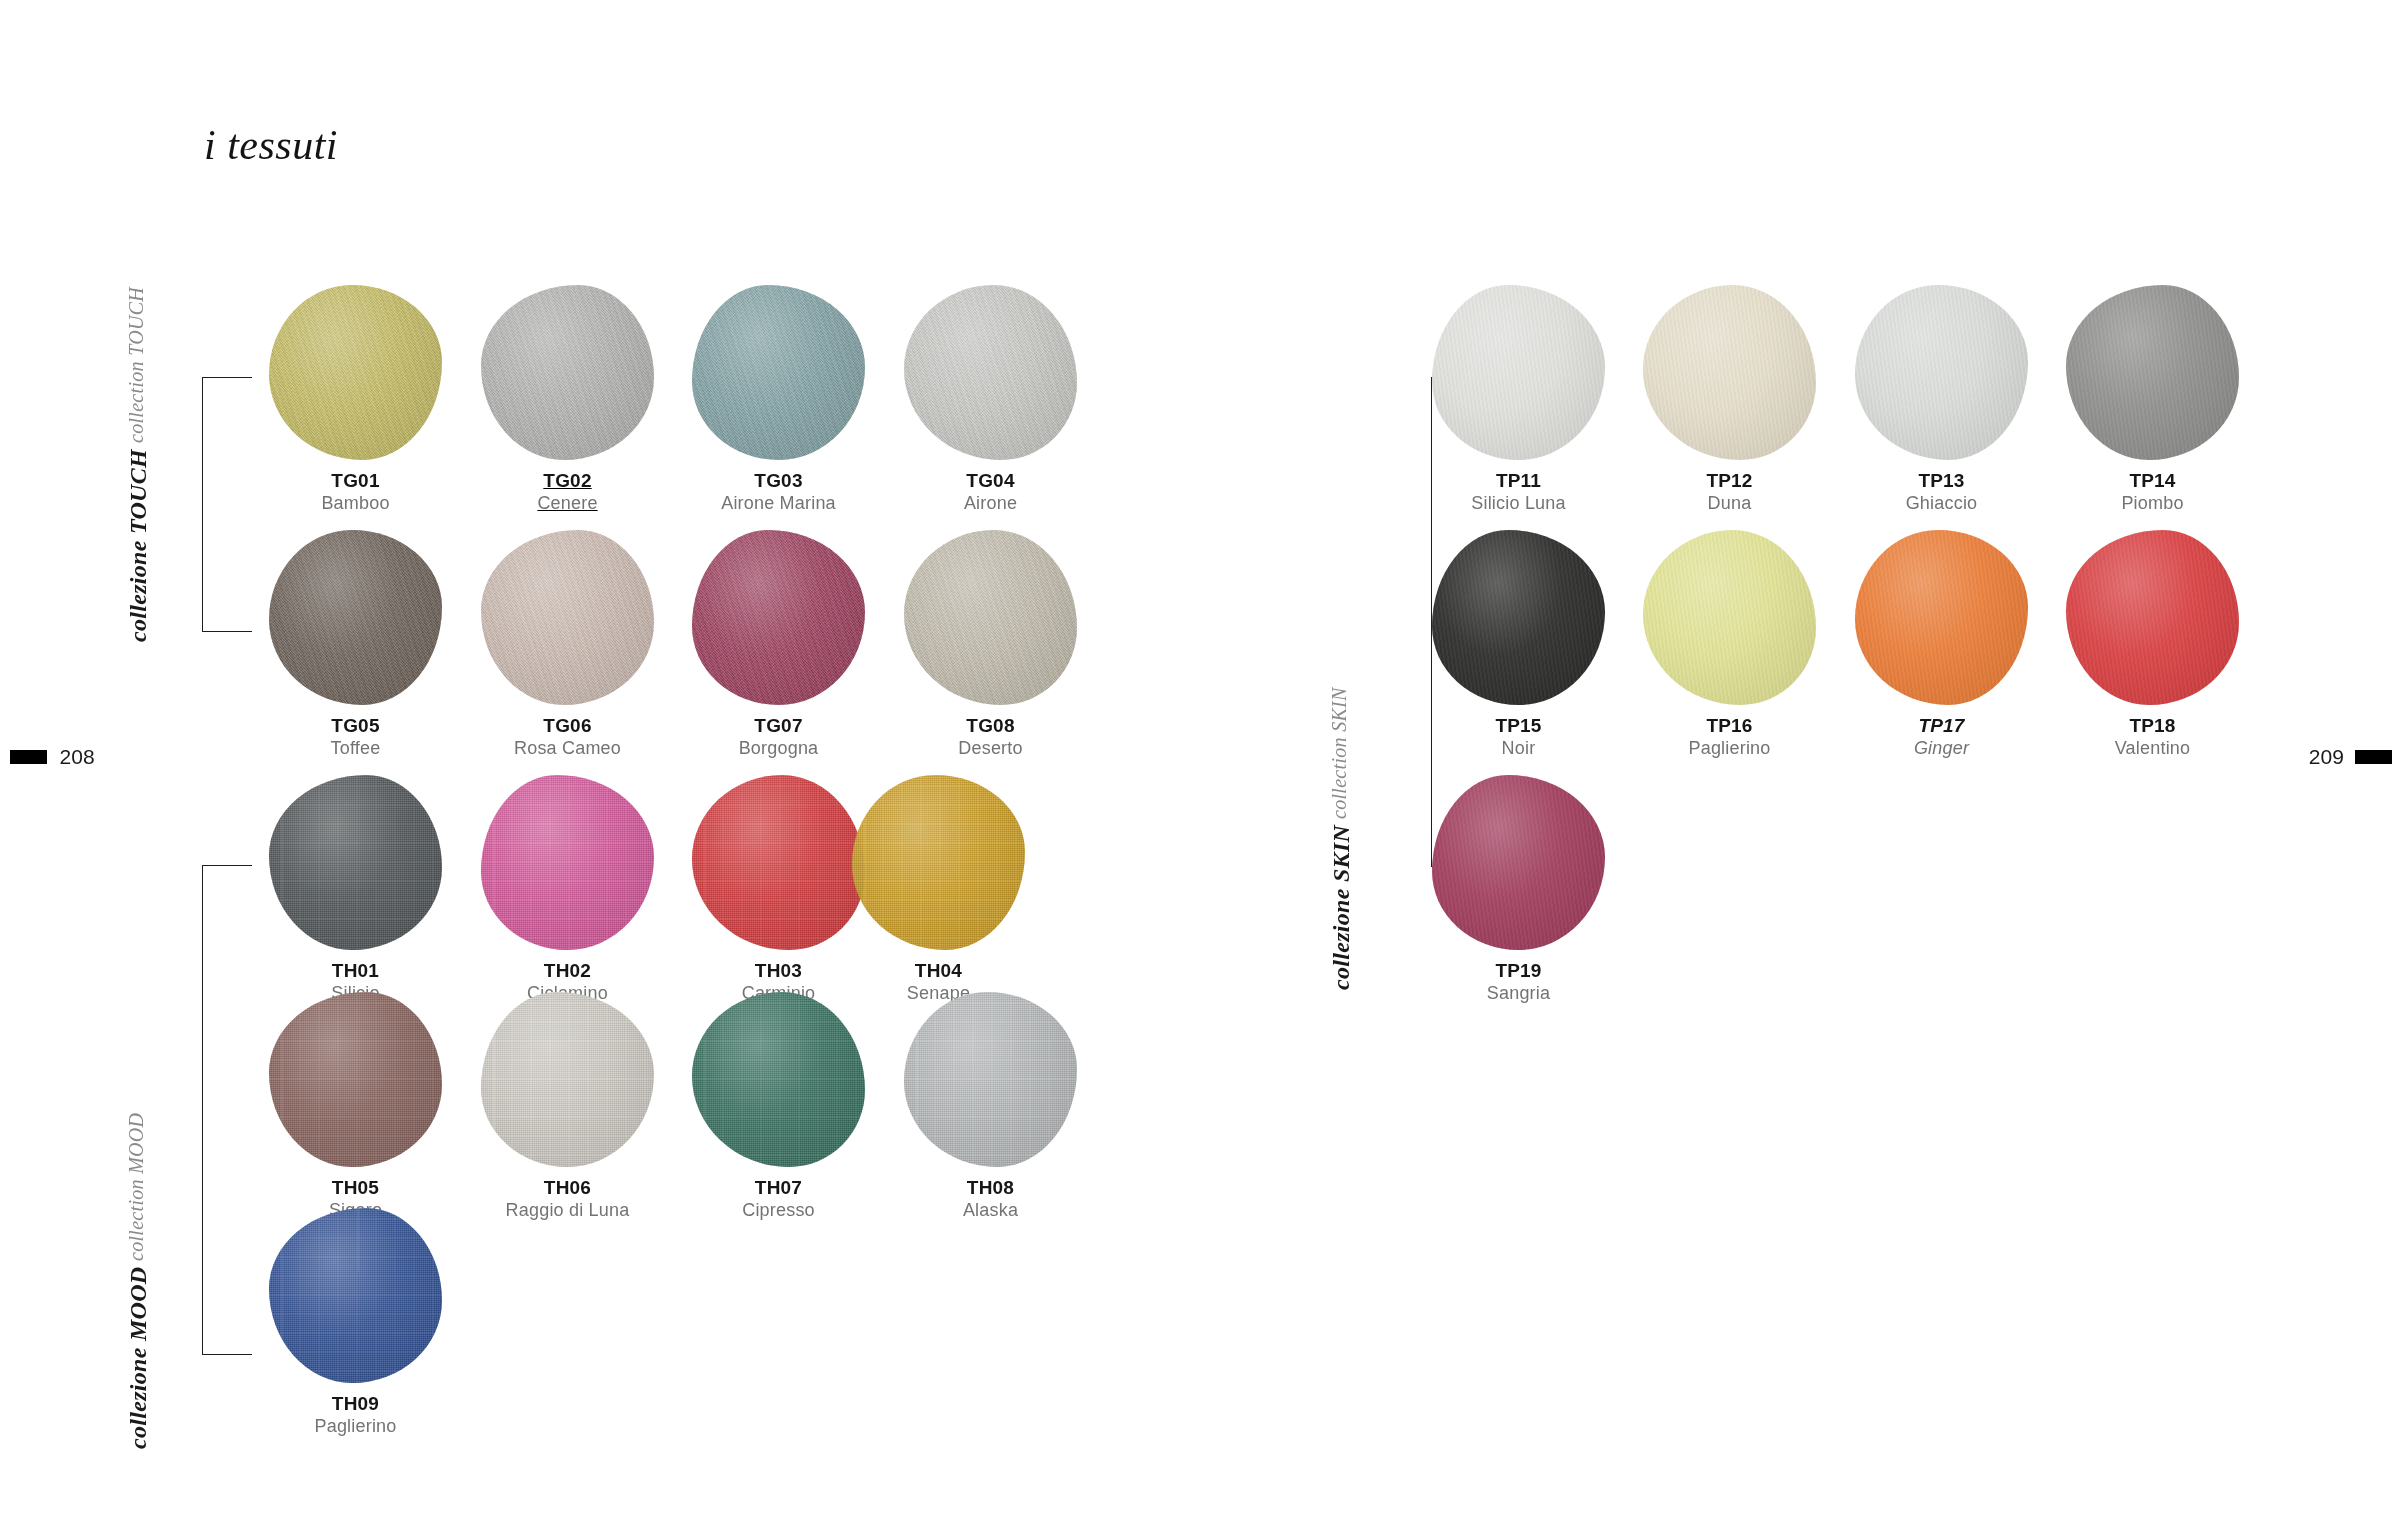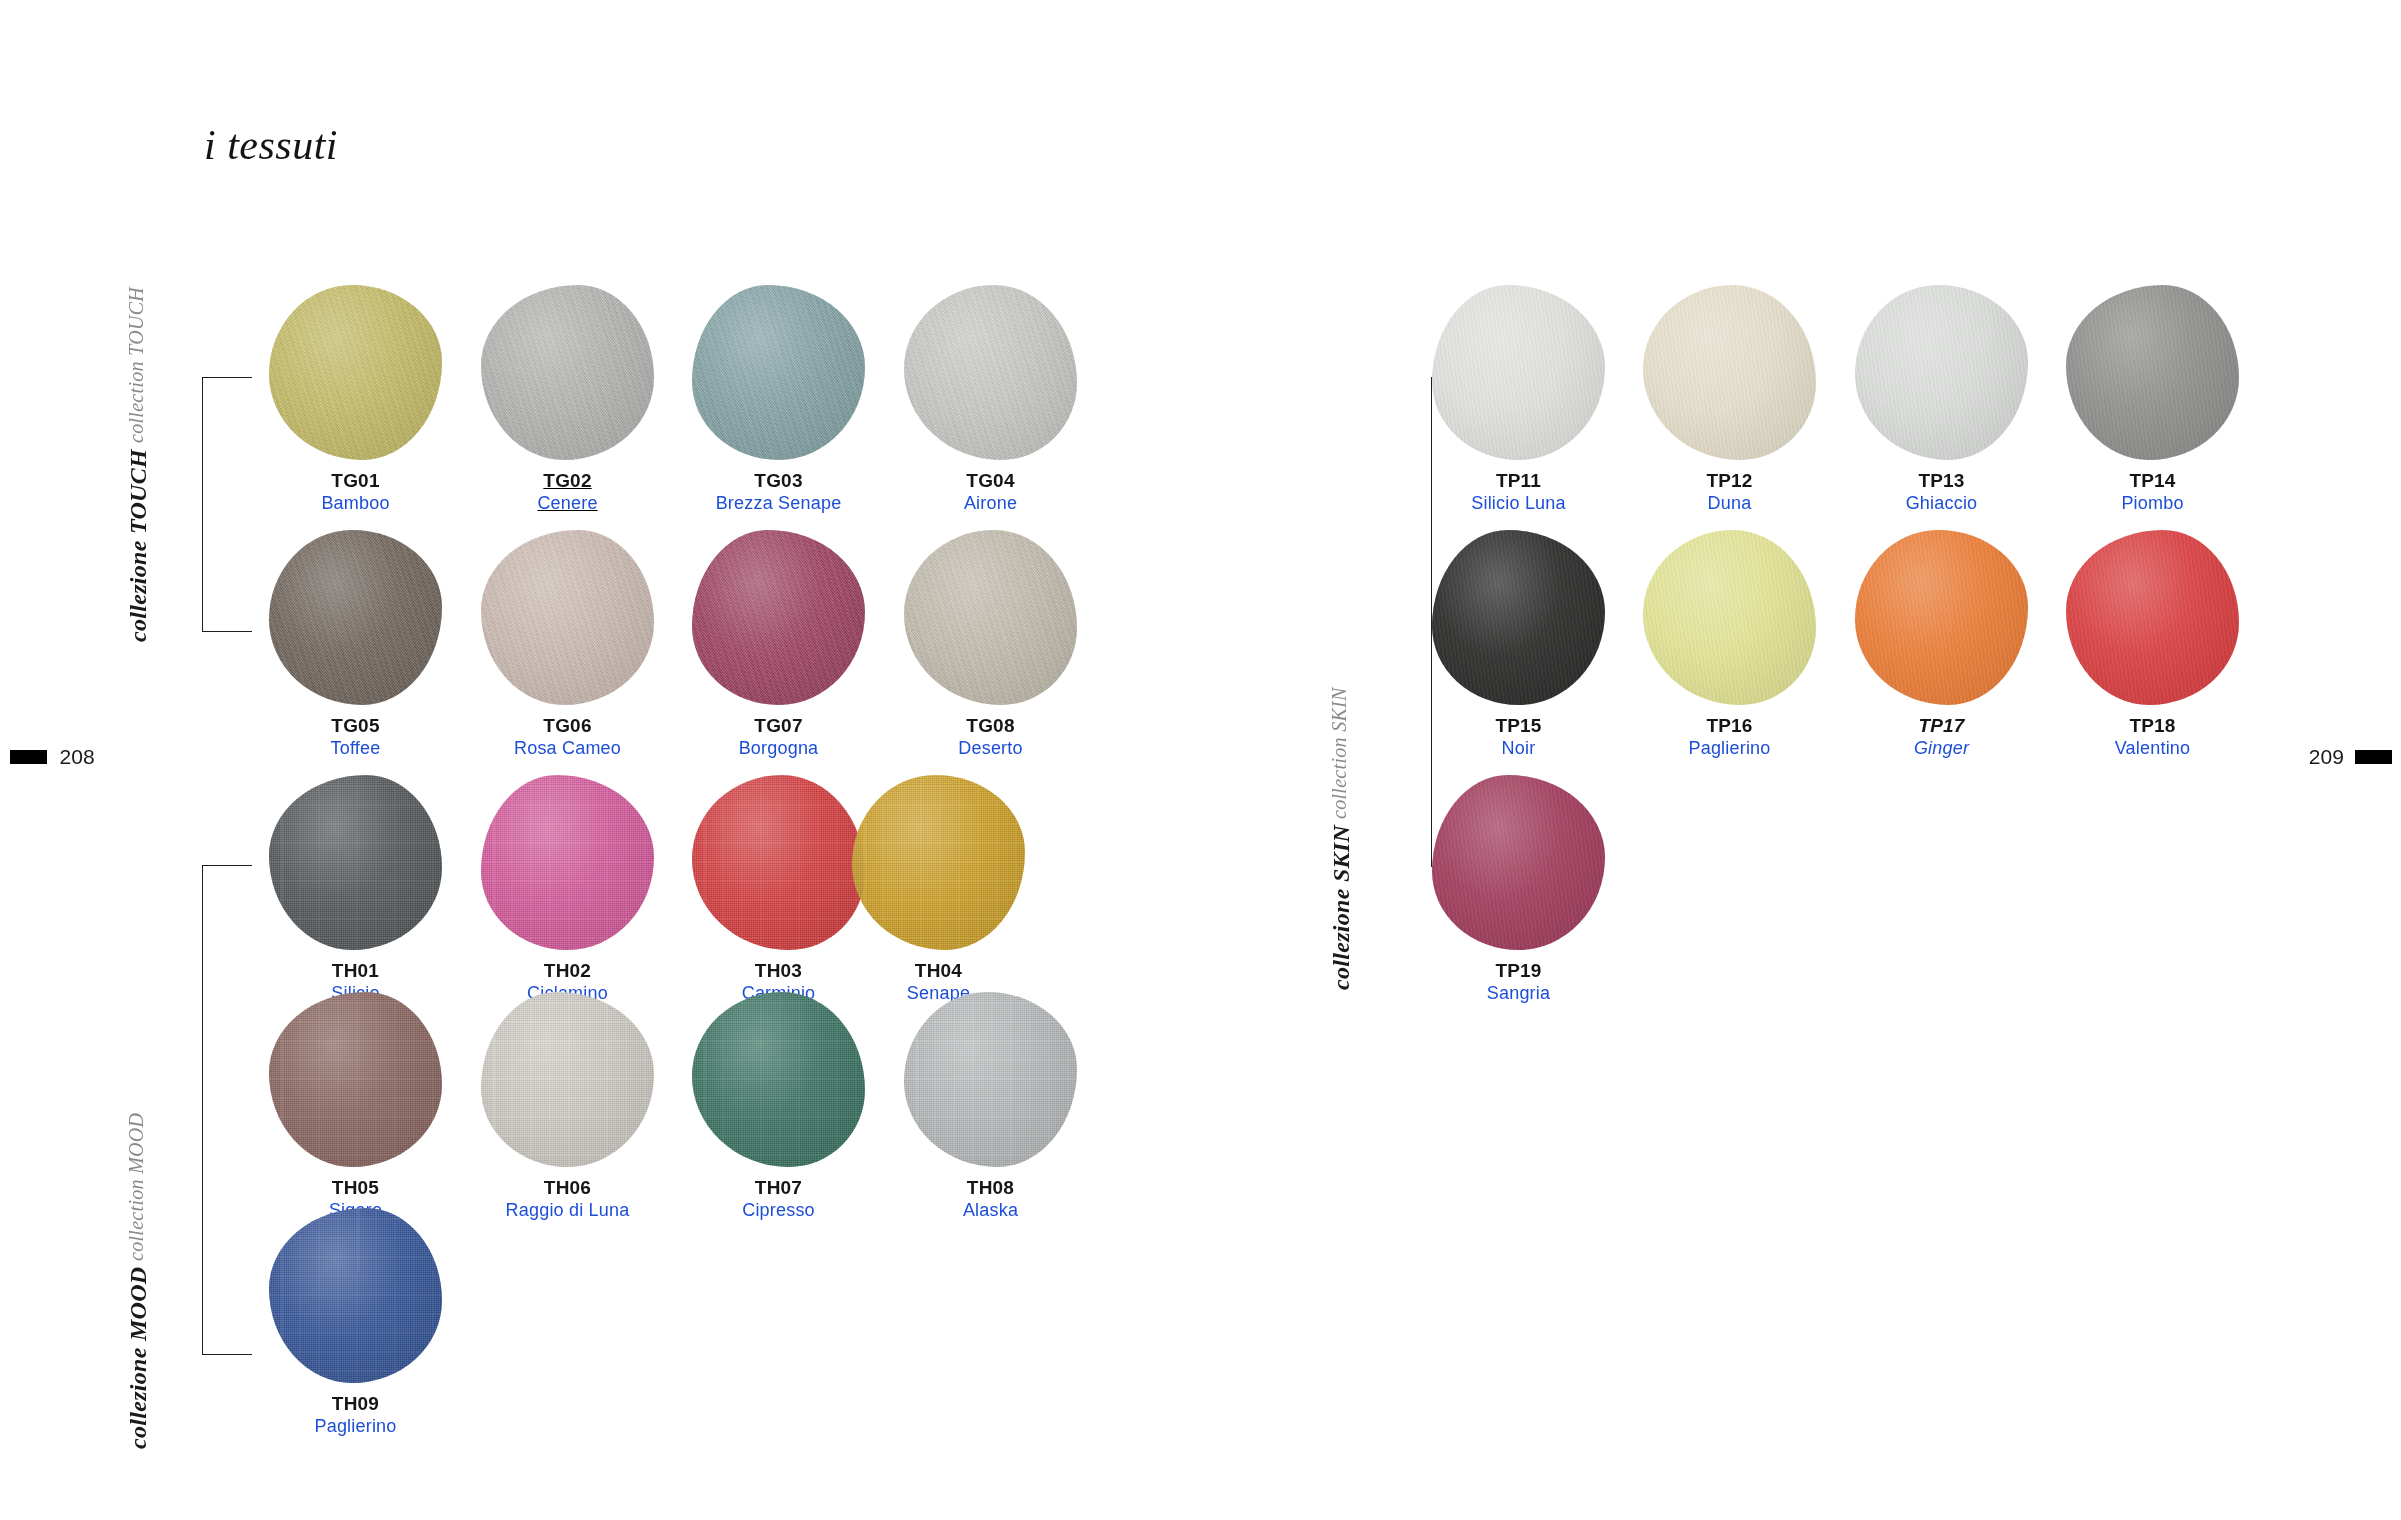--- a/index.html
+++ b/index.html
@@ -148,21 +148,21 @@
     font-size: 19px;
     font-weight: bold;
     color: #161616;
     letter-spacing: 0.2px;
     margin-top: 7.7px;
     line-height: 1.25;
   }
   .name {
     font-size: 18px;
     font-weight: normal;
-    color: #1d4ed8;
+    color: #737373;
     letter-spacing: 0.2px;
     line-height: 1.3;
   }
 </style>
 </head>
 <body>
 
 <div class="page-title">i tessuti</div>
 
 <div class="folio left">
@@ -212,21 +212,21 @@
       <div class="code">TG02</div>
       <div class="name">Cenere</div>
     </div>
     <div class="swatch-cell" style="left: 680px; top: 283px;">
       <div class="blob-wrap">
         <div class="blob tex v3" style="background: rgb(130, 163, 166);">
           <div class="shade"></div>
         </div>
       </div>
       <div class="code">TG03</div>
-      <div class="name">Brezza Senape</div>
+      <div class="name">Airone Marina</div>
     </div>
     <div class="swatch-cell" style="left: 892px; top: 283px;">
       <div class="blob-wrap">
         <div class="blob tex v4" style="background: rgb(201, 202, 198);">
           <div class="shade"></div>
         </div>
       </div>
       <div class="code">TG04</div>
       <div class="name">Airone</div>
     </div>

